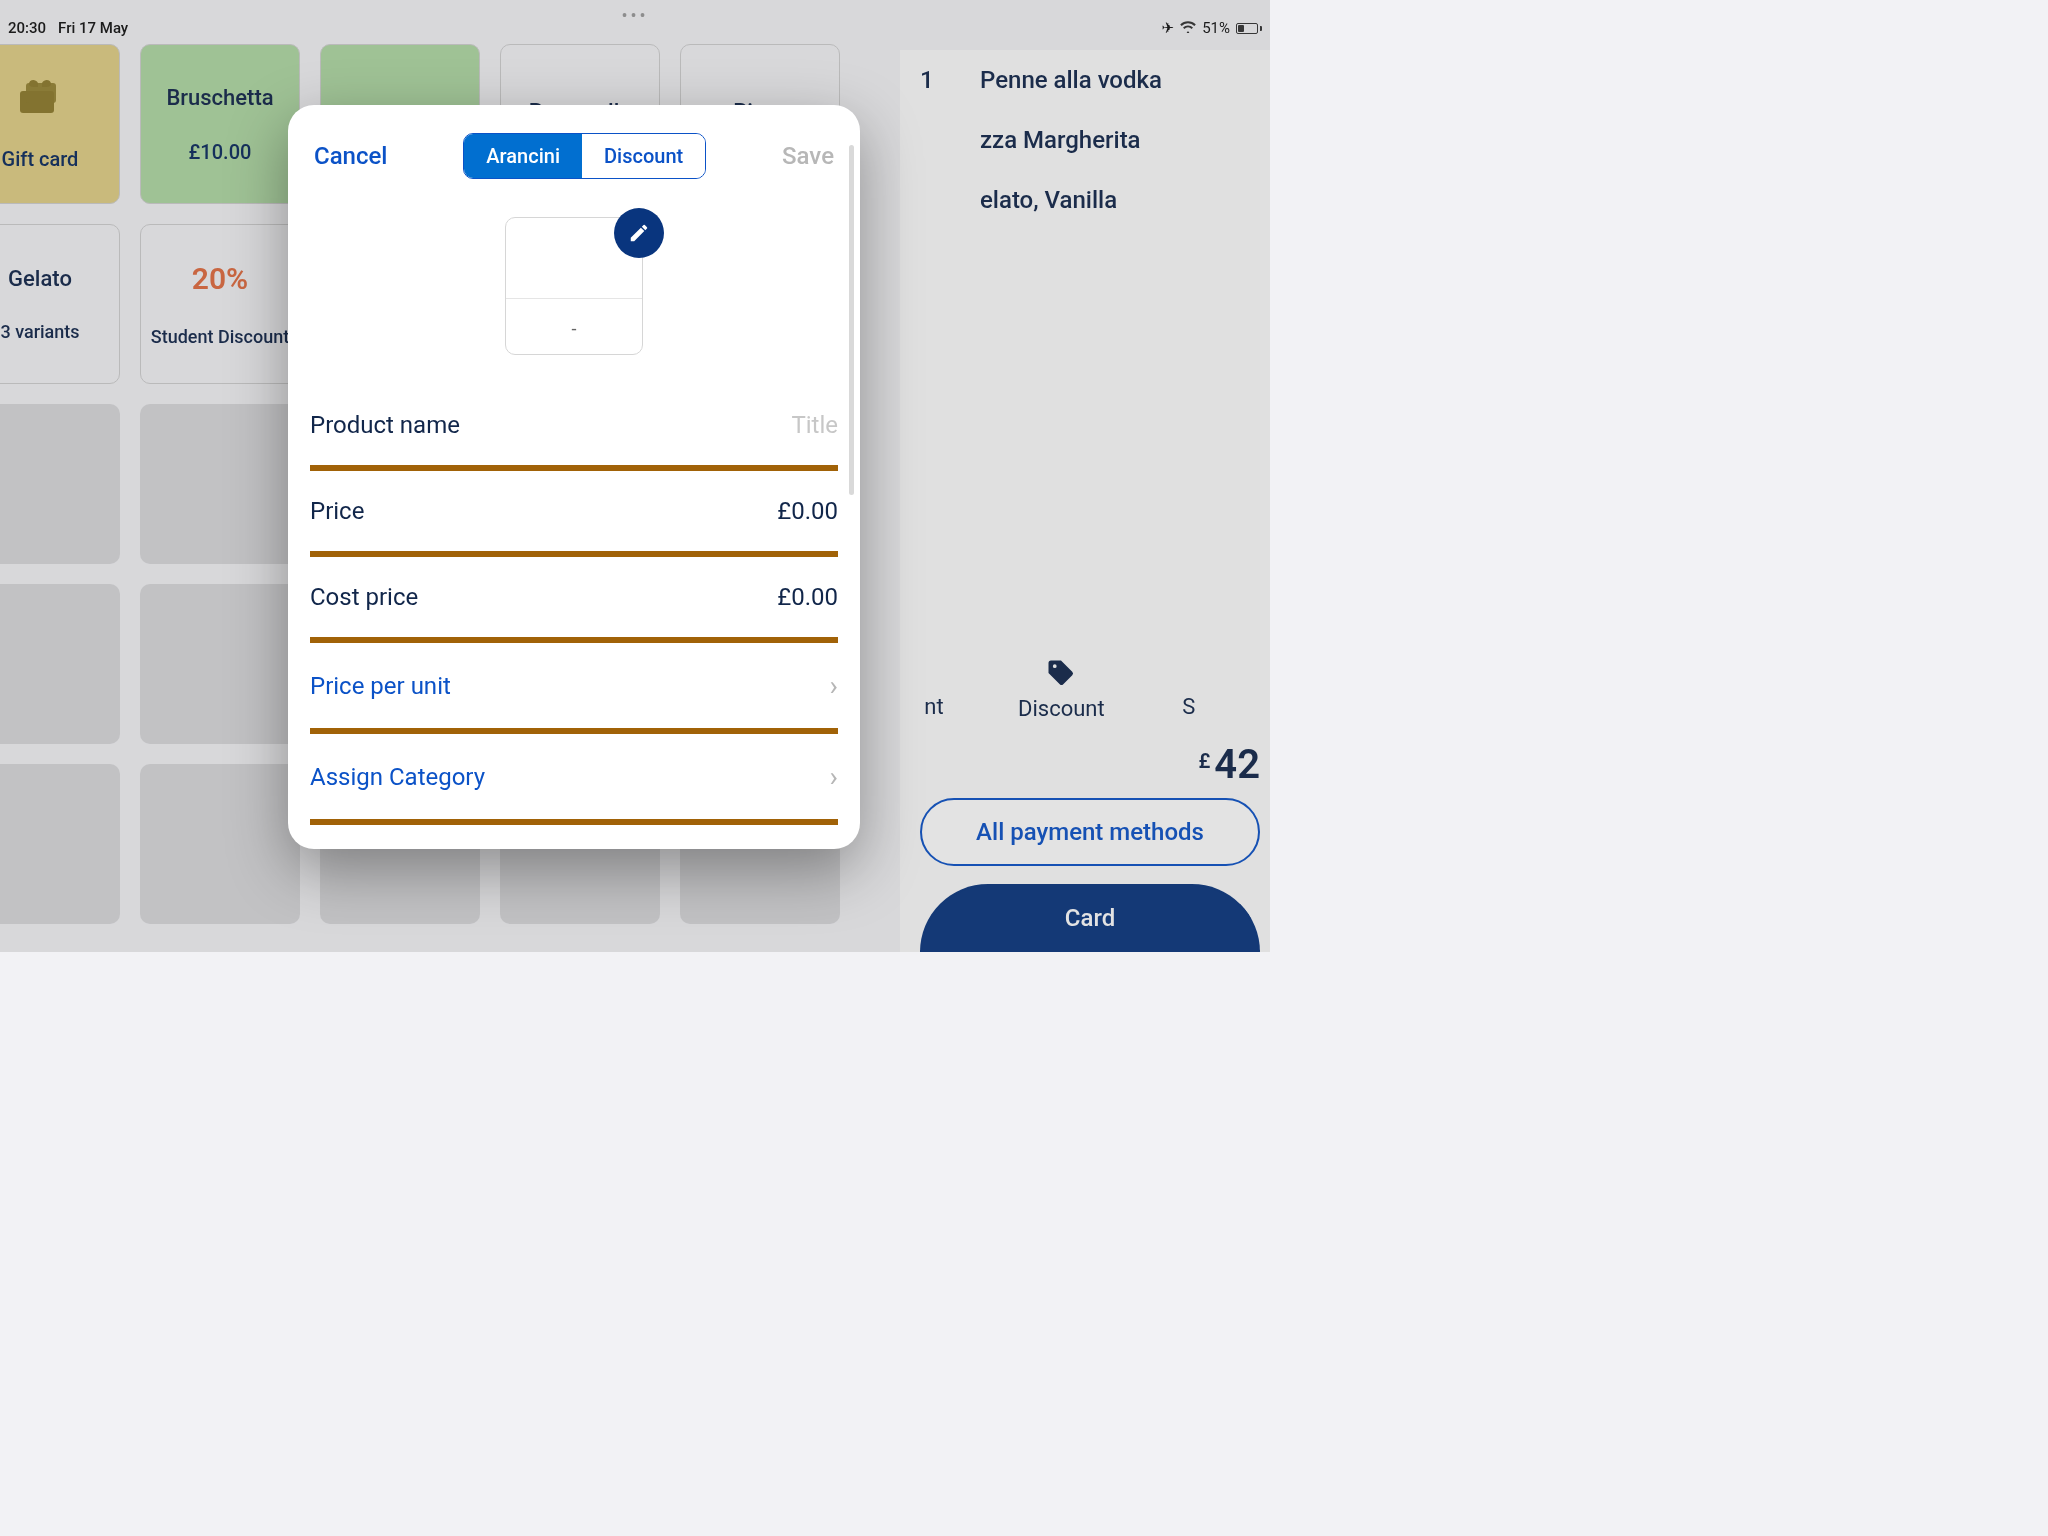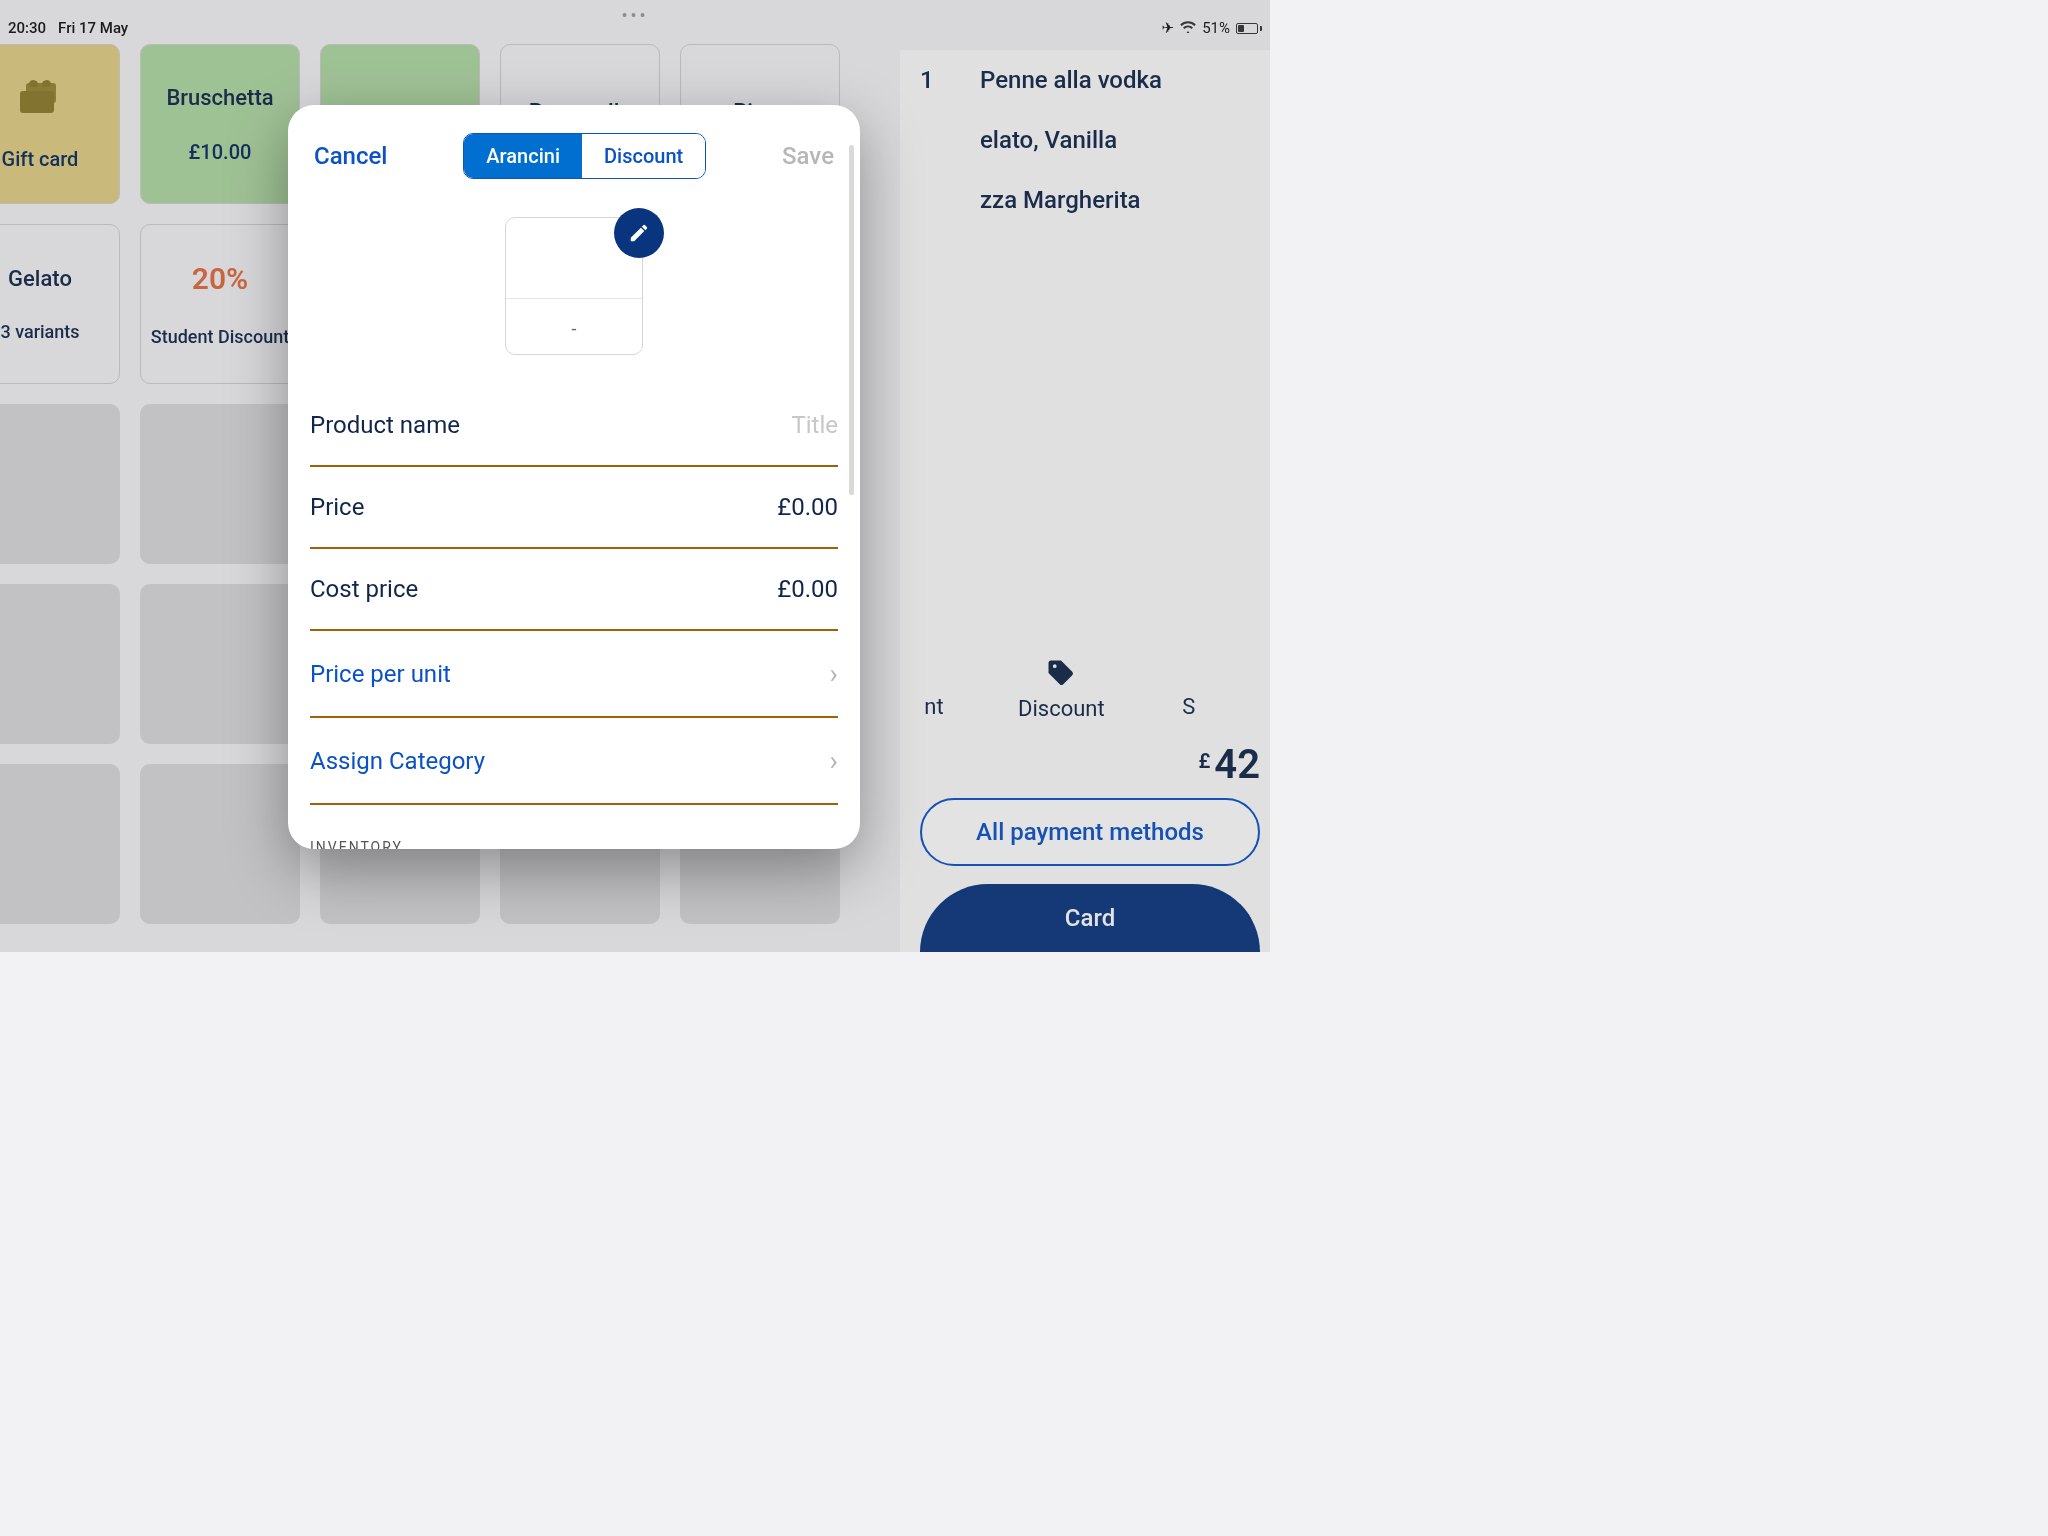--- a/index.html
+++ b/index.html
@@ -54,21 +54,21 @@
   .seg-btn.active { background:#016fd0; color:#fff; }
 
   .modal-body { flex:1; overflow:auto; padding-bottom: 10px; }
   .preview-wrap { display:flex; justify-content:center; padding: 20px 0 30px; position:relative; }
   .preview { width:138px; height:138px; border:1px solid #d6d6d6; border-radius:10px; position:relative; background:#fff; }
   .preview-split { position:absolute; left:0; right:0; top: 80px; height:1px; background:#e5e5e5; }
   .preview-dash { position:absolute; left:0; right:0; top: 100px; text-align:center; color:#666; font-size:18px; }
   .editfab { position:absolute; width:50px; height:50px; border-radius:50%; background:#09357e; top:-10px; right:-22px; display:flex; align-items:center; justify-content:center; }
 
   .form { padding: 0 22px; }
-  .row { display:flex; justify-content:space-between; align-items:center; padding: 26px 0; border-bottom:2px solid #a16207; font-size: 24px; }
+  .row { display:flex; justify-content:space-between; align-items:center; padding: 26px 0; border-bottom:6px solid #a16207; font-size: 24px; }
   .row .label { color:#11264a; }
   .row .value { color:#11264a; }
   .row.link .label { color:#0b52c7; }
   .row.placeholder .value { color:#c7c7c7; }
   .chev { color:#b6b6b6; font-size: 28px; }
   .section-title { padding: 34px 0 10px; font-size:14px; letter-spacing:2px; color:#555; }
   .scrollind { position:absolute; right:6px; top:40px; width:5px; height:350px; background:#d9d9d9; border-radius:3px; }
 
   .giftsvg { fill:#8d7a2a; }
 </style>
@@ -157,25 +157,25 @@
     <div class="tile empty"></div>
   </div>
 
   <div class="order">
     <div class="order-line">
       <span class="qty">1</span>
       <span>Penne alla vodka</span>
     </div>
     <div class="order-line">
       <span class="qty"></span>
-      <span>elato, Vanilla</span>
+      <span>zza Margherita</span>
     </div>
     <div class="order-line">
       <span class="qty"></span>
-      <span>zza Margherita</span>
+      <span>elato, Vanilla</span>
     </div>
 
     <div class="actions">
       <div class="act">
         <svg width="28" height="28" viewBox="0 0 24 24"></svg>
         <div>nt</div>
       </div>
       <div class="act">
         <svg width="30" height="30" viewBox="0 0 24 24">
             <path d="M21 11l-9-9H4a2 2 0 00-2 2v8l9 9a2 2 0 002.8 0L21 13.8a2 2 0 000-2.8zM7 8a1.5 1.5 0 110-3 1.5 1.5 0 010 3z" fill="#11264a"></path>

